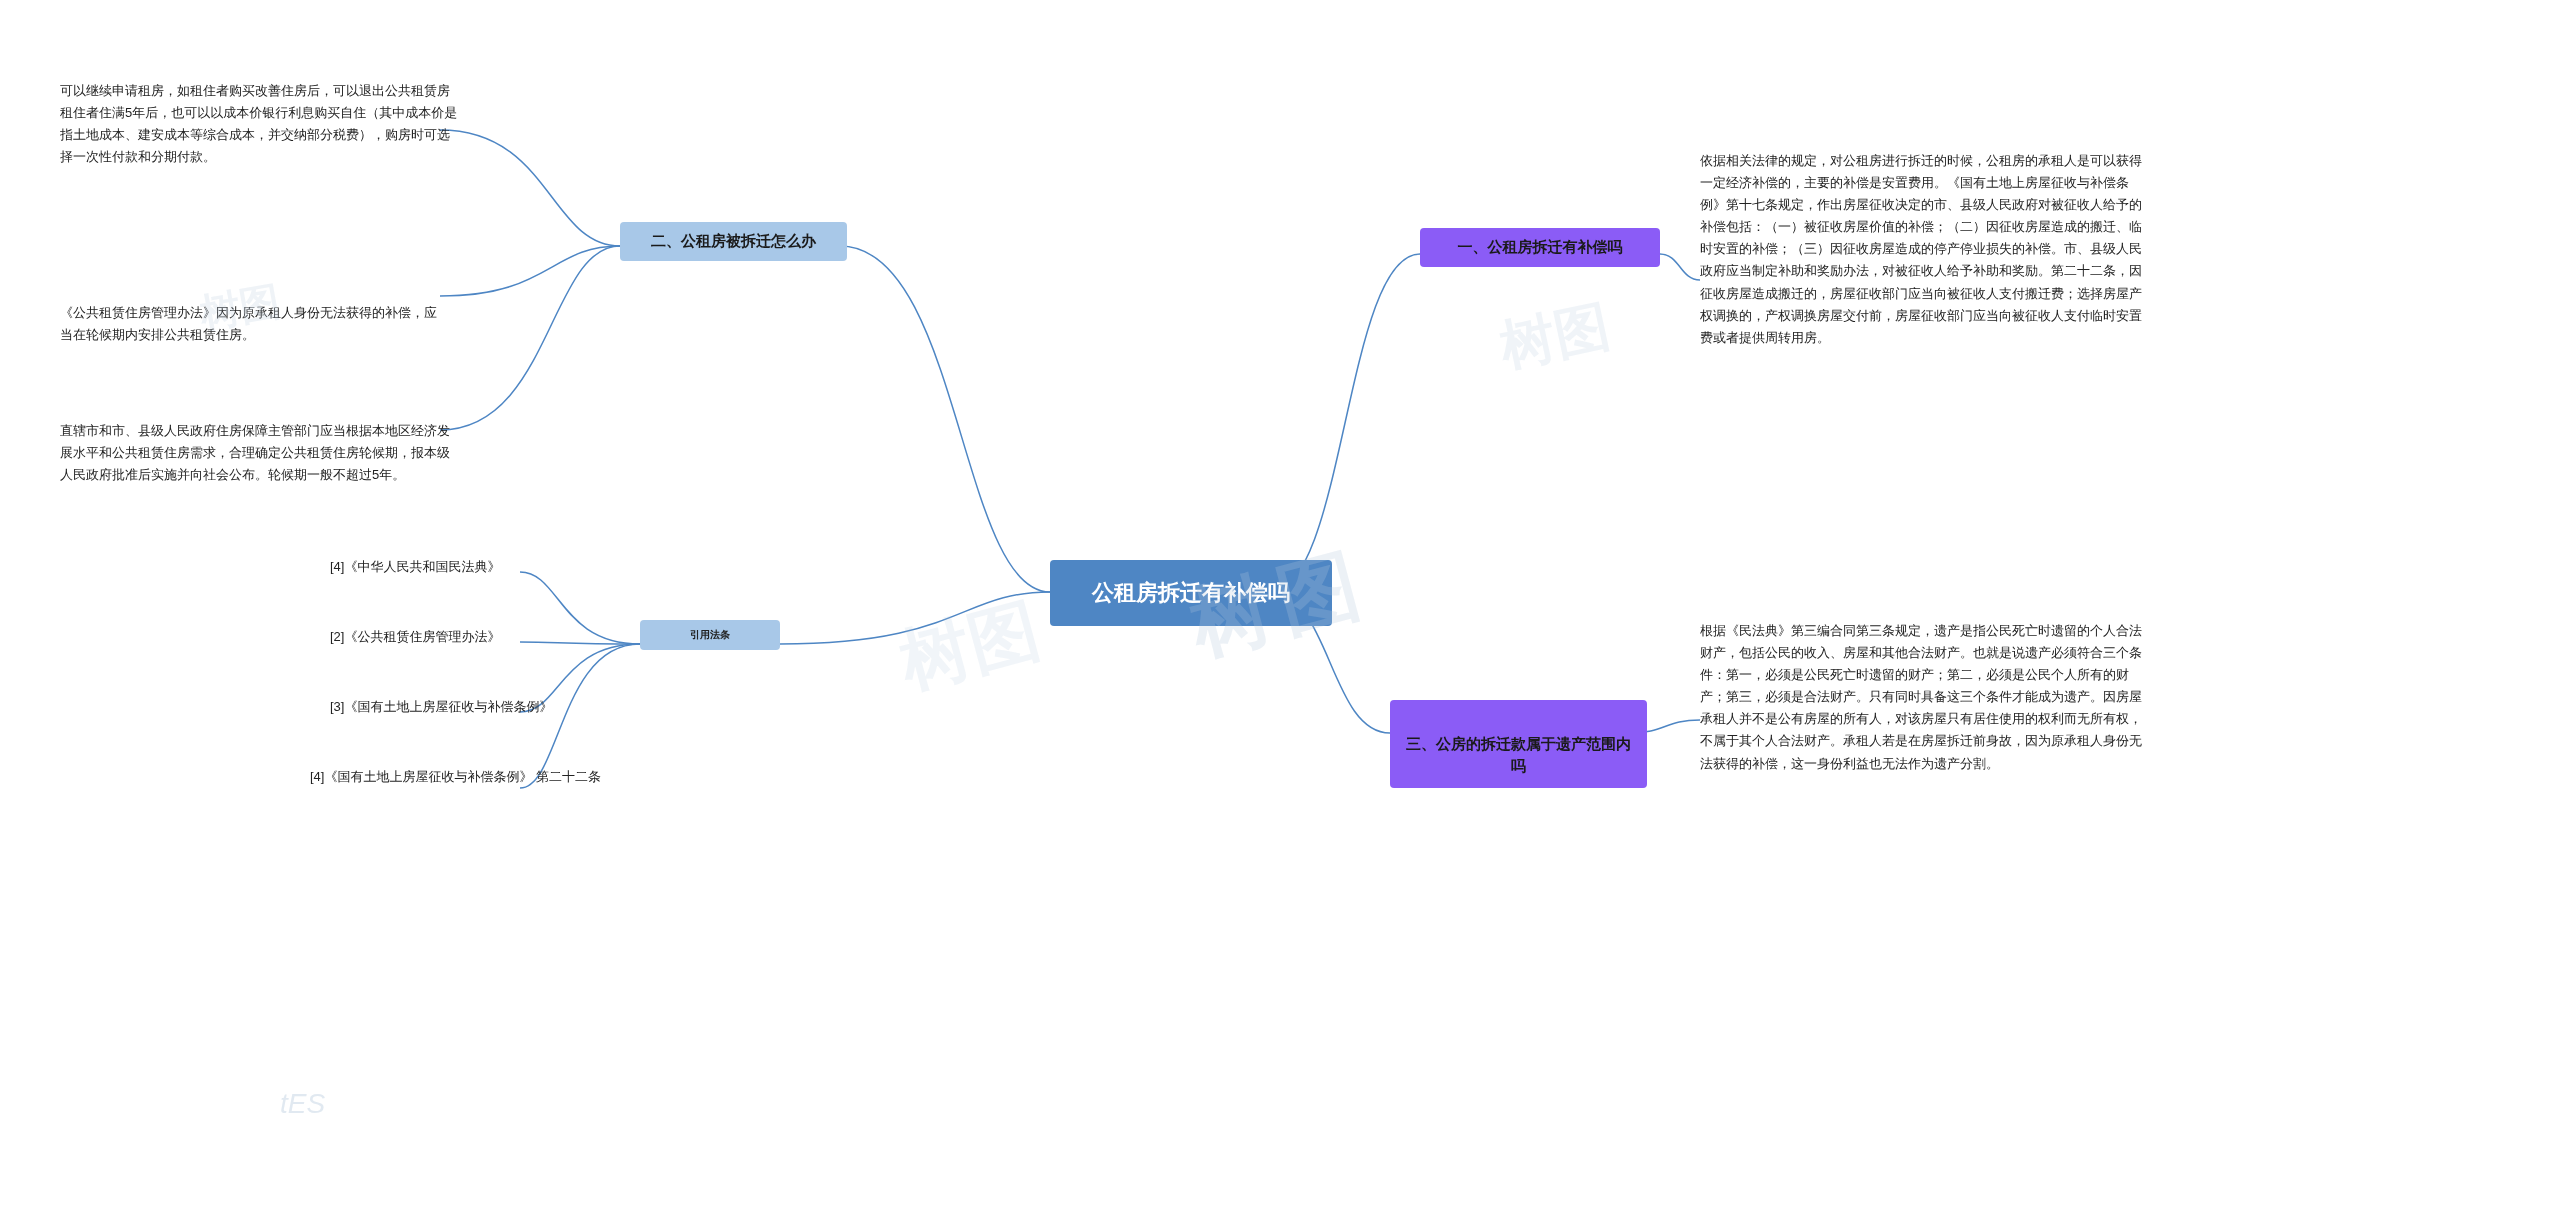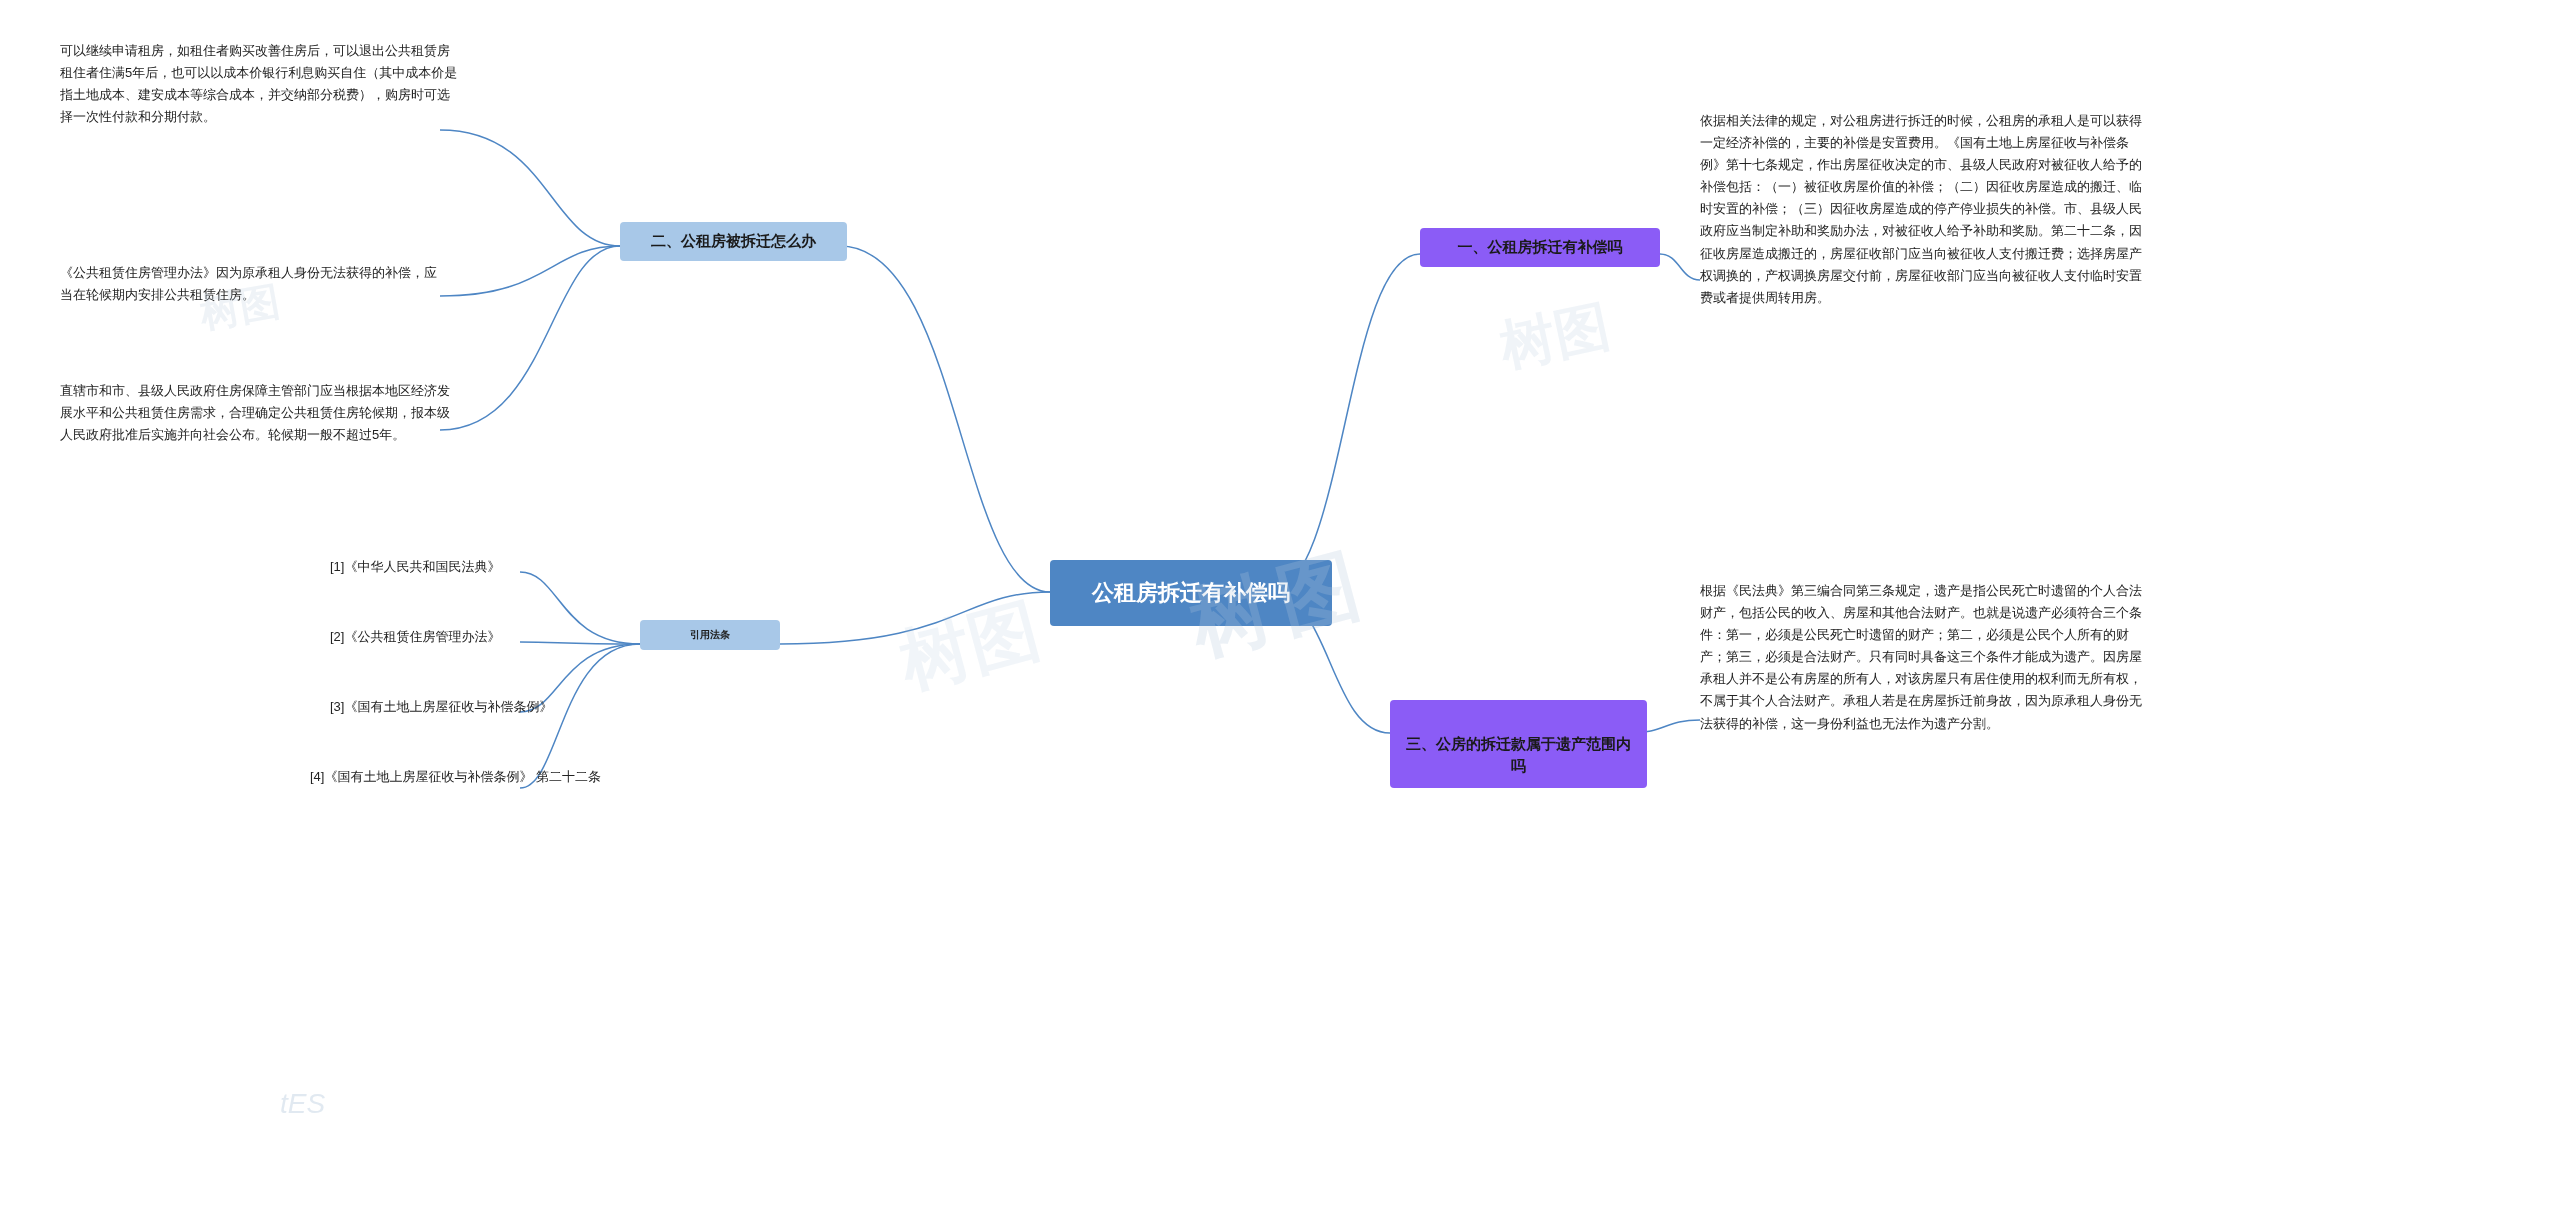--- a/index.html
+++ b/index.html
@@ -87,20 +87,21 @@
     }
 
     
     .text-block {
       position: absolute;
       font-size: 13px;
       color: #222;
       line-height: 1.7;
       max-width: 380px;
       z-index: 2;
+      margin-top: 40px;
     }
 
     
     .law-item {
       position: absolute;
       font-size: 13px;
       color: #222;
       line-height: 1.7;
       white-space: nowrap;
       z-index: 2;
@@ -194,21 +195,21 @@
 
   <div class="text-block" style="left:1700px; top:110px; max-width:450px;">
     <span>依据相关法律的规定，对公租房进行拆迁的时候，公租房的承租人是可以获得一定经济补偿的，主要的补偿是安置费用。《国有土地上房屋征收与补偿条例》第十七条规定，作出房屋征收决定的市、县级人民政府对被征收人给予的补偿包括：（一）被征收房屋价值的补偿；（二）因征收房屋造成的搬迁、临时安置的补偿；（三）因征收房屋造成的停产停业损失的补偿。市、县级人民政府应当制定补助和奖励办法，对被征收人给予补助和奖励。第二十二条，因征收房屋造成搬迁的，房屋征收部门应当向被征收人支付搬迁费；选择房屋产权调换的，产权调换房屋交付前，房屋征收部门应当向被征收人支付临时安置费或者提供周转用房。</span>
   </div>
 
   <div class="text-block" style="left:1700px; top:580px; max-width:450px;">
     <span>根据《民法典》第三编合同第三条规定，遗产是指公民死亡时遗留的个人合法财产，包括公民的收入、房屋和其他合法财产。也就是说遗产必须符合三个条件：第一，必须是公民死亡时遗留的财产；第二，必须是公民个人所有的财产；第三，必须是合法财产。只有同时具备这三个条件才能成为遗产。因房屋承租人并不是公有房屋的所有人，对该房屋只有居住使用的权利而无所有权，不属于其个人合法财产。承租人若是在房屋拆迁前身故，因为原承租人身份无法获得的补偿，这一身份利益也无法作为遗产分割。</span>
   </div>
 
   <div class="law-item" style="left:330px; top:556px;">
-    <span>[1]《中华人民共和国民法典》</span>
+    <span>[4]《中华人民共和国民法典》</span>
   </div>
   <div class="law-item" style="left:330px; top:626px;">
     <span>[2]《公共租赁住房管理办法》</span>
   </div>
   <div class="law-item" style="left:330px; top:696px;">
     <span>[3]《国有土地上房屋征收与补偿条例》</span>
   </div>
   <div class="law-item" style="left:310px; top:766px; max-width:340px; white-space: normal;">
     <span>[4]《国有土地上房屋征收与补偿条例》 第二十二条</span>
   </div>

